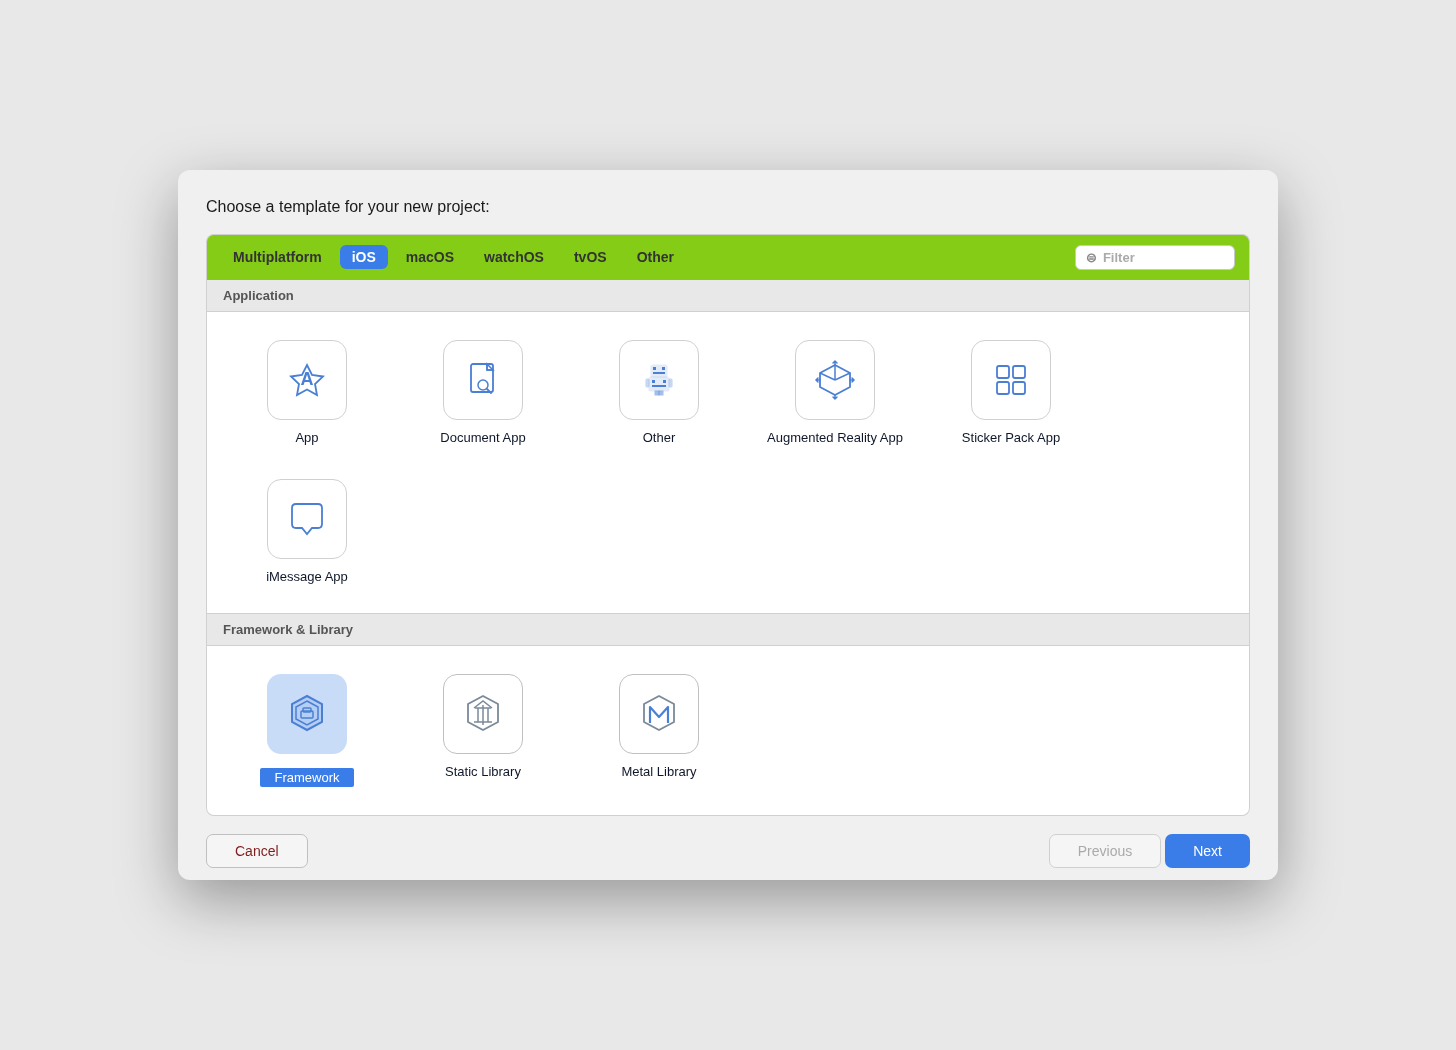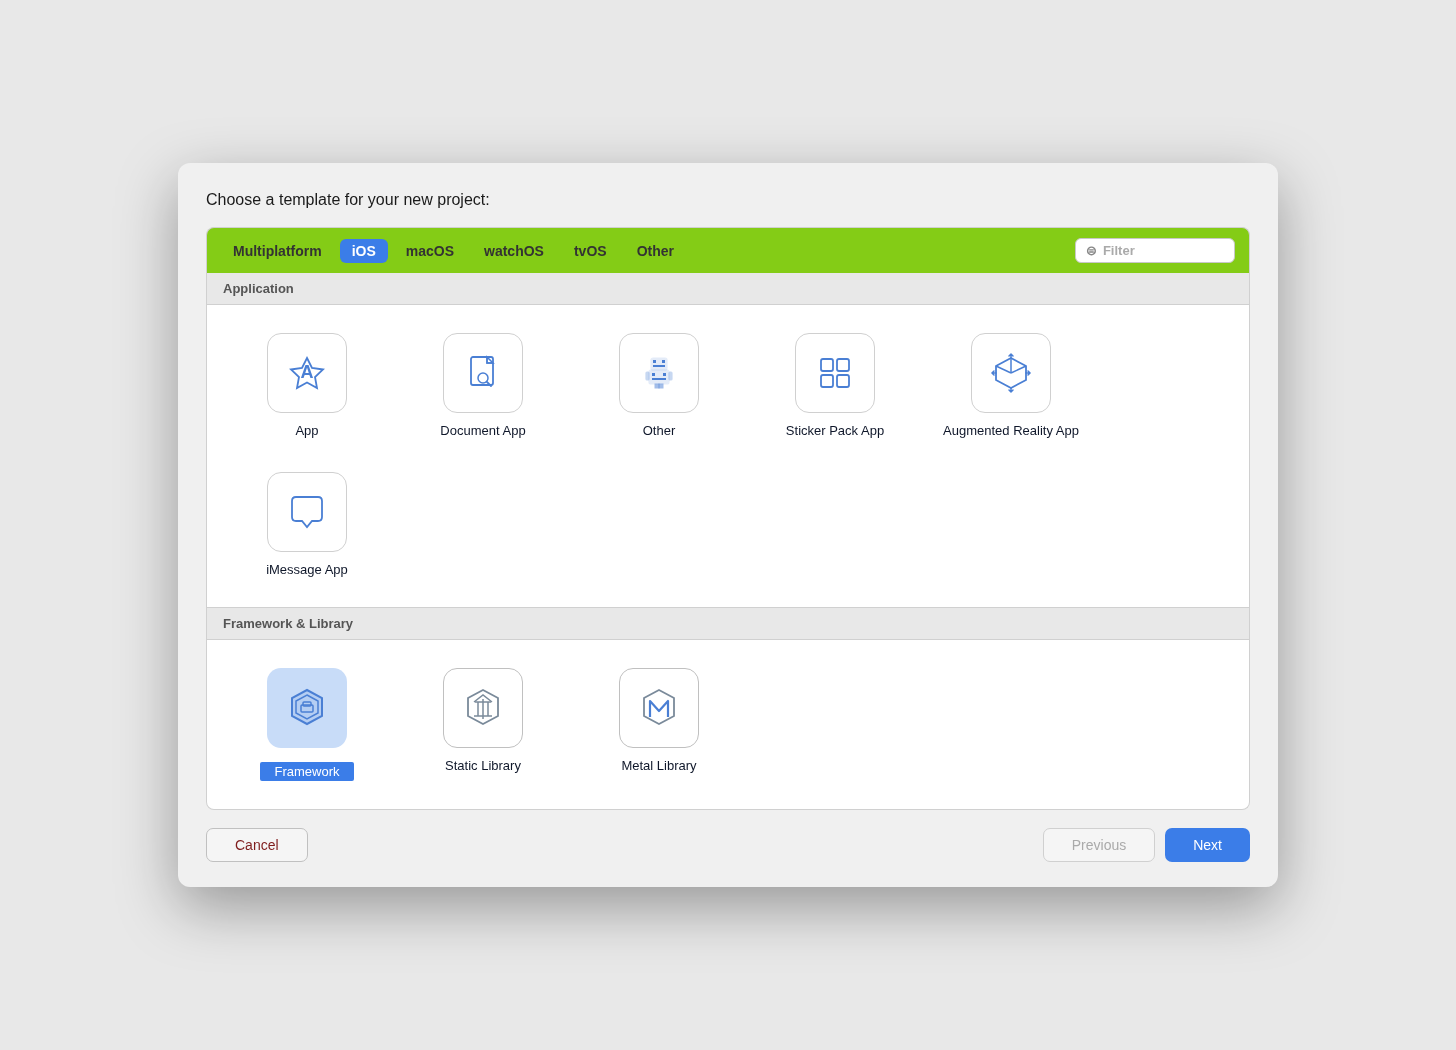--- a/index.html
+++ b/index.html
@@ -10,21 +10,21 @@
       justify-content: center;
       align-items: center;
       min-height: 100vh;
       padding: 20px;
     }
     .dialog {
       background: #f0f0f0;
       border-radius: 12px;
       box-shadow: 0 20px 60px rgba(0,0,0,0.35);
       width: 1100px;
-      padding: 28px 28px 25px 28px;
+      padding: 28px 28px 12px 28px;
     }
     .dialog-title {
       font-size: 16px;
       color: #1a1a1a;
       margin-bottom: 18px;
       font-weight: 400;
     }
     .tab-bar-container {
       background: #84cc16;
       border: 1px solid #d0d0d0;
@@ -169,21 +169,21 @@
       border: none;
     }
     .btn-disabled {
       background: #f5f5f5;
       color: #aaa;
       border: 1px solid #d0d0d0;
       cursor: default;
     }
     .btn-group {
       display: flex;
-      gap: 10px;
+      gap: 4px;
       border-radius: 17px;
     }
   </style>
 </head>
 <body>
 
 <div class="dialog">
   <div class="dialog-title">Choose a template for your new project:</div>
 
   <div class="tab-bar-container">
@@ -246,45 +246,45 @@
               <rect x="23" y="34" width="4" height="4" fill="#4a7fd4" opacity="0.5" stroke="#4a7fd4" stroke-width="1"></rect>
             </svg>
           </div>
           <span class="template-label">Other</span>
         </div>
 
         <div class="template-item">
           <div class="icon-box">
             <svg viewBox="0 0 46 46" fill="none" xmlns="http://www.w3.org/2000/svg">
 
+              <polygon points="23,8 38,16 38,30 23,38 8,30 8,16" stroke="#4a7fd4" stroke-width="1.8" fill="none"></polygon>
+              <line x1="23" y1="8" x2="23" y2="23" stroke="#4a7fd4" stroke-width="1.5"></line>
+              <line x1="8" y1="16" x2="23" y2="23" stroke="#4a7fd4" stroke-width="1.5"></line>
+              <line x1="38" y1="16" x2="23" y2="23" stroke="#4a7fd4" stroke-width="1.5"></line>
+
+              <path d="M23 4 L23 8 M21 6 L23 4 L25 6" stroke="#4a7fd4" stroke-width="1.5" stroke-linecap="round"></path>
+              <path d="M23 42 L23 38 M21 40 L23 42 L25 40" stroke="#4a7fd4" stroke-width="1.5" stroke-linecap="round"></path>
+              <path d="M4 23 L8 23 M6 21 L4 23 L6 25" stroke="#4a7fd4" stroke-width="1.5" stroke-linecap="round"></path>
+              <path d="M42 23 L38 23 M40 21 L42 23 L40 25" stroke="#4a7fd4" stroke-width="1.5" stroke-linecap="round"></path>
+            </svg>
+          </div>
+          <span class="template-label">Augmented Reality App</span>
+        </div>
+
+        <div class="template-item">
+          <div class="icon-box">
+            <svg viewBox="0 0 46 46" fill="none" xmlns="http://www.w3.org/2000/svg">
+
               <rect x="9" y="9" width="12" height="12" rx="2" stroke="#4a7fd4" stroke-width="1.8" fill="none"></rect>
               <rect x="25" y="9" width="12" height="12" rx="2" stroke="#4a7fd4" stroke-width="1.8" fill="none"></rect>
               <rect x="9" y="25" width="12" height="12" rx="2" stroke="#4a7fd4" stroke-width="1.8" fill="none"></rect>
               <rect x="25" y="25" width="12" height="12" rx="2" stroke="#4a7fd4" stroke-width="1.8" fill="none"></rect>
             </svg>
           </div>
           <span class="template-label">Sticker Pack App</span>
-        </div>
-
-        <div class="template-item">
-          <div class="icon-box">
-            <svg viewBox="0 0 46 46" fill="none" xmlns="http://www.w3.org/2000/svg">
-
-              <polygon points="23,8 38,16 38,30 23,38 8,30 8,16" stroke="#4a7fd4" stroke-width="1.8" fill="none"></polygon>
-              <line x1="23" y1="8" x2="23" y2="23" stroke="#4a7fd4" stroke-width="1.5"></line>
-              <line x1="8" y1="16" x2="23" y2="23" stroke="#4a7fd4" stroke-width="1.5"></line>
-              <line x1="38" y1="16" x2="23" y2="23" stroke="#4a7fd4" stroke-width="1.5"></line>
-
-              <path d="M23 4 L23 8 M21 6 L23 4 L25 6" stroke="#4a7fd4" stroke-width="1.5" stroke-linecap="round"></path>
-              <path d="M23 42 L23 38 M21 40 L23 42 L25 40" stroke="#4a7fd4" stroke-width="1.5" stroke-linecap="round"></path>
-              <path d="M4 23 L8 23 M6 21 L4 23 L6 25" stroke="#4a7fd4" stroke-width="1.5" stroke-linecap="round"></path>
-              <path d="M42 23 L38 23 M40 21 L42 23 L40 25" stroke="#4a7fd4" stroke-width="1.5" stroke-linecap="round"></path>
-            </svg>
-          </div>
-          <span class="template-label">Augmented Reality App</span>
         </div>
 
         <div class="template-item">
           <div class="icon-box">
             <svg viewBox="0 0 46 46" fill="none" xmlns="http://www.w3.org/2000/svg">
               <path d="M8 12 Q8 8 12 8 L34 8 Q38 8 38 12 L38 28 Q38 32 34 32 L28 32 L23 38 L18 32 L12 32 Q8 32 8 28 Z" stroke="#4a7fd4" stroke-width="1.8" fill="none"></path>
             </svg>
           </div>
           <span class="template-label">iMessage App</span>
         </div>

